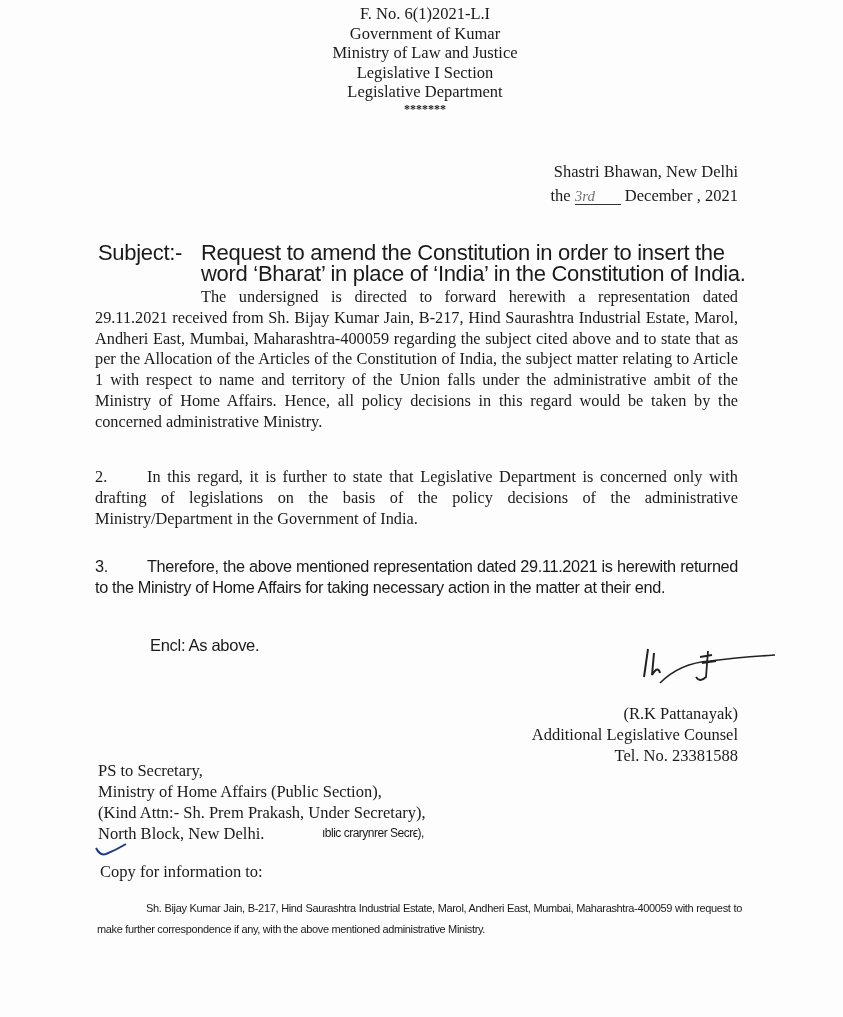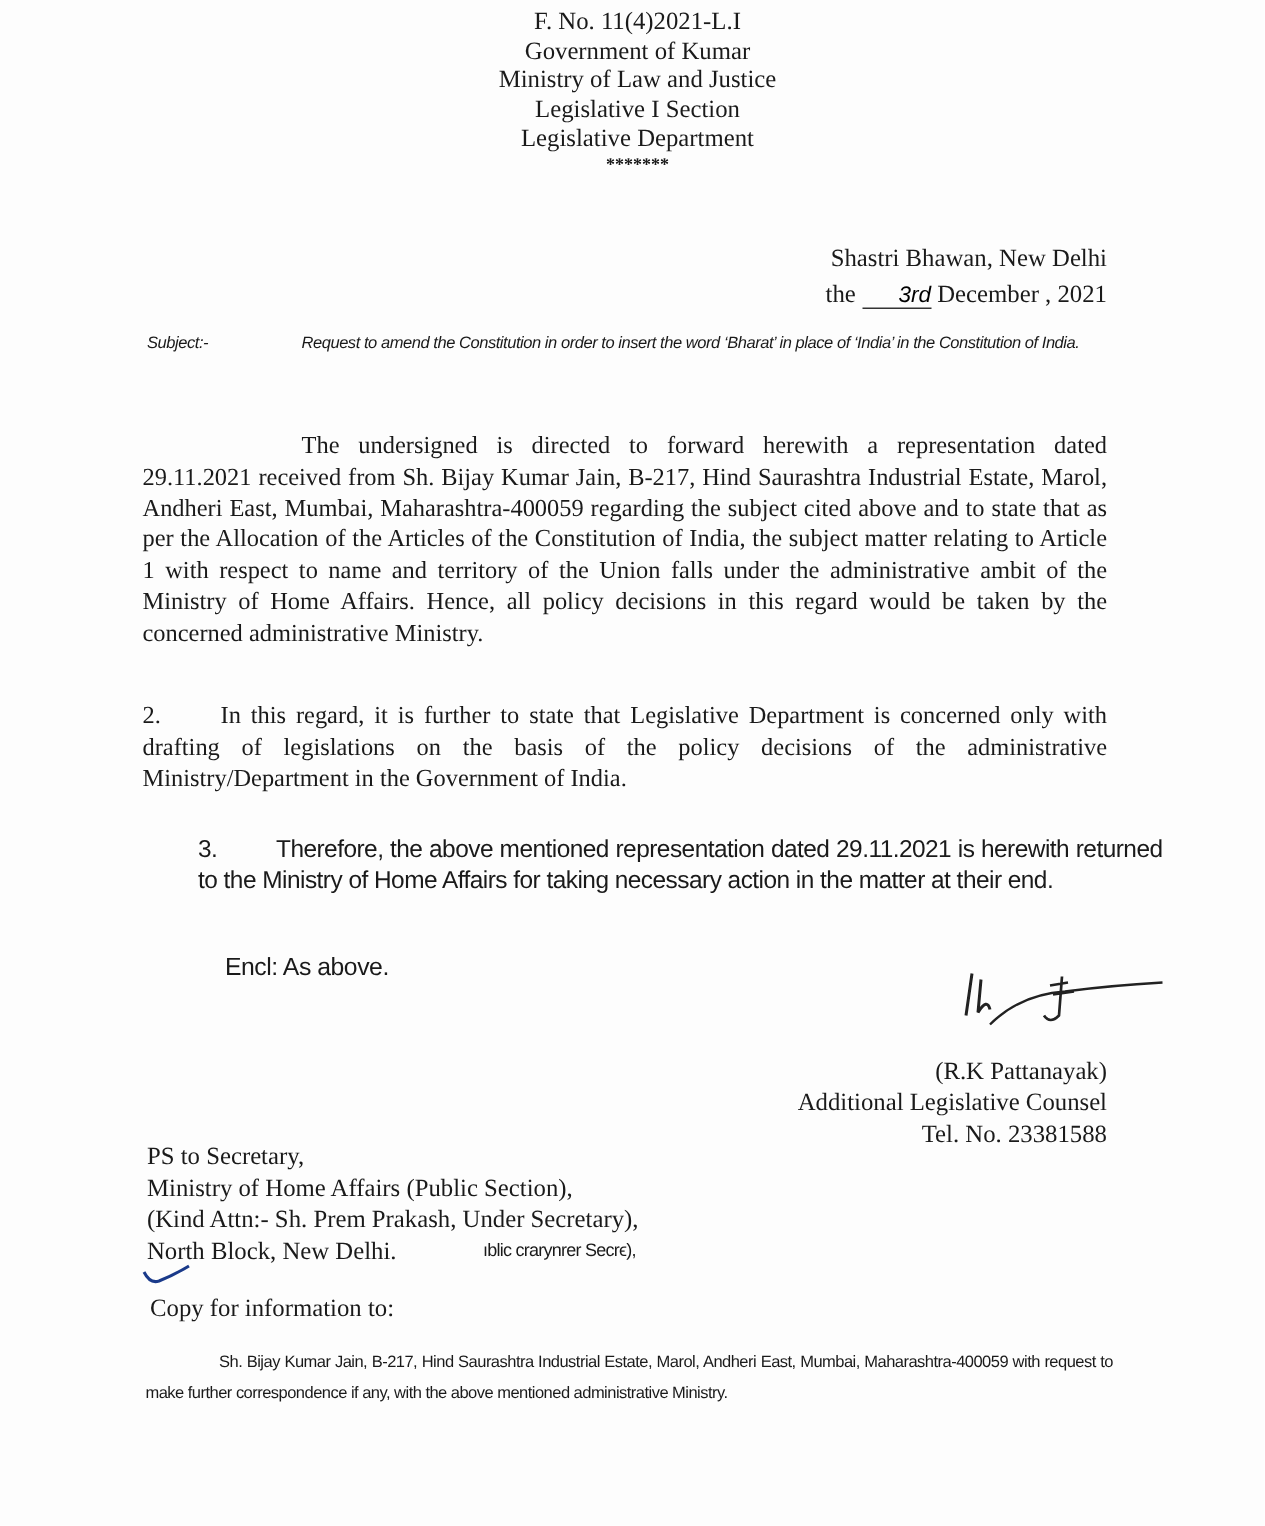--- a/index.html
+++ b/index.html
@@ -6,45 +6,45 @@
     body {
       width: 843px; height: 1017px; position: relative; overflow: hidden;
       font-family: "Liberation Serif", "DejaVu Serif", serif;
       color: #1a1a1a;
     }
     .page { position: absolute; left: 0; top: 0; width: 843px; height: 1017px; background: #fdfdfd; }
     .hdr { position: absolute; left: 300px; width: 250px; text-align: center; font-size: 16.5px; line-height: 19.5px; top: 4px; }
     .hdr div { white-space: nowrap; }
     .place { position: absolute; left: 530px; top: 160px; font-size: 16.5px; line-height: 24px; text-align: right; width: 208px; }
     .date-line { position: relative; }
-    .date-hand { font-family: Liberation Sans, sans-serif; font-style: italic; display: inline-block; width: 46px; border-bottom: 1.5px solid #333; text-align: right; font-size: 15px; color: #000000; line-height: 16px; }
-    .subject { position: absolute; left: 98px; top: 219px; width: 650px; font-size: 11px; line-height: 20.5px; font-family: "Liberation Sans", "DejaVu Sans", sans-serif; font-stretch: condensed; letter-spacing: -0.3px; font-style: italic; }
+    .date-hand { font-family: Liberation Serif, serif; font-style: italic; display: inline-block; width: 46px; border-bottom: 1.5px solid #333; text-align: left; font-size: 15px; color: #737373; line-height: 16px; }
+    .subject { position: absolute; left: 98px; top: 243px; width: 650px; font-size: 22px; line-height: 20.5px; font-family: "Liberation Sans", "DejaVu Sans", sans-serif; font-stretch: condensed; letter-spacing: -0.3px; }
     .subject .lbl { float: left; width: 68px; }
     .subject .txt { margin-left: 103px; }
     .para { position: absolute; left: 95px; width: 643px; font-size: 16.3px; line-height: 20.8px; text-align: justify; text-align-last: left; }
     .p1 { top: 287px; text-indent: 106px; }
     .p2 { top: 467px; }
-    .p3 { top: 556px; font-family: "Liberation Sans", "DejaVu Sans", sans-serif; letter-spacing: -0.35px; margin-left: 37px; }
+    .p3 { top: 556px; font-family: "Liberation Sans", "DejaVu Sans", sans-serif; letter-spacing: -0.35px; }
     .num { display: inline-block; width: 52px; }
     .encl { position: absolute; left: 150px; top: 636px; font-size: 16.5px; font-family: "Liberation Sans", "DejaVu Sans", sans-serif; letter-spacing: -0.3px; }
     .sig-block { position: absolute; left: 500px; top: 675px; width: 238px; text-align: right; font-size: 16.5px; line-height: 21px; margin-top: 28px; }
     .signature { position: absolute; left: 640px; top: 643px; width: 140px; height: 48px; }
     .to-block { position: absolute; left: 98px; top: 760px; font-size: 16.5px; line-height: 21px; }
     .overprint { position: absolute; left: 322px; top: 826px; font-size: 12px; font-family: "Liberation Sans", sans-serif; letter-spacing: -0.5px; }
     .tick { position: absolute; left: 94px; top: 842px; width: 34px; height: 16px; }
     .copy { position: absolute; left: 100px; top: 862px; font-size: 16.5px; }
     .copy-para { position: absolute; left: 97px; top: 898px; width: 645px; font-size: 11px; line-height: 21px; text-indent: 49px; font-family: "Liberation Sans", "DejaVu Sans", sans-serif; letter-spacing: -0.35px; text-align: justify; text-align-last: left; }
   </style>
 </head>
 <body>
 
 <div class="page">
 
   <div class="hdr">
-    <div>F. No. 11(4)2021-L.I</div>
+    <div>F. No. 6(1)2021-L.I</div>
     <div>Government of Kumar</div>
     <div>Ministry of Law and Justice</div>
     <div>Legislative I Section</div>
     <div>Legislative Department</div>
     <div style="font-size:12px; line-height:14px; font-weight:bold;">*******</div>
   </div>
 
   <div class="place">
     <div>Shastri Bhawan, New Delhi</div>
     <div class="date-line">

